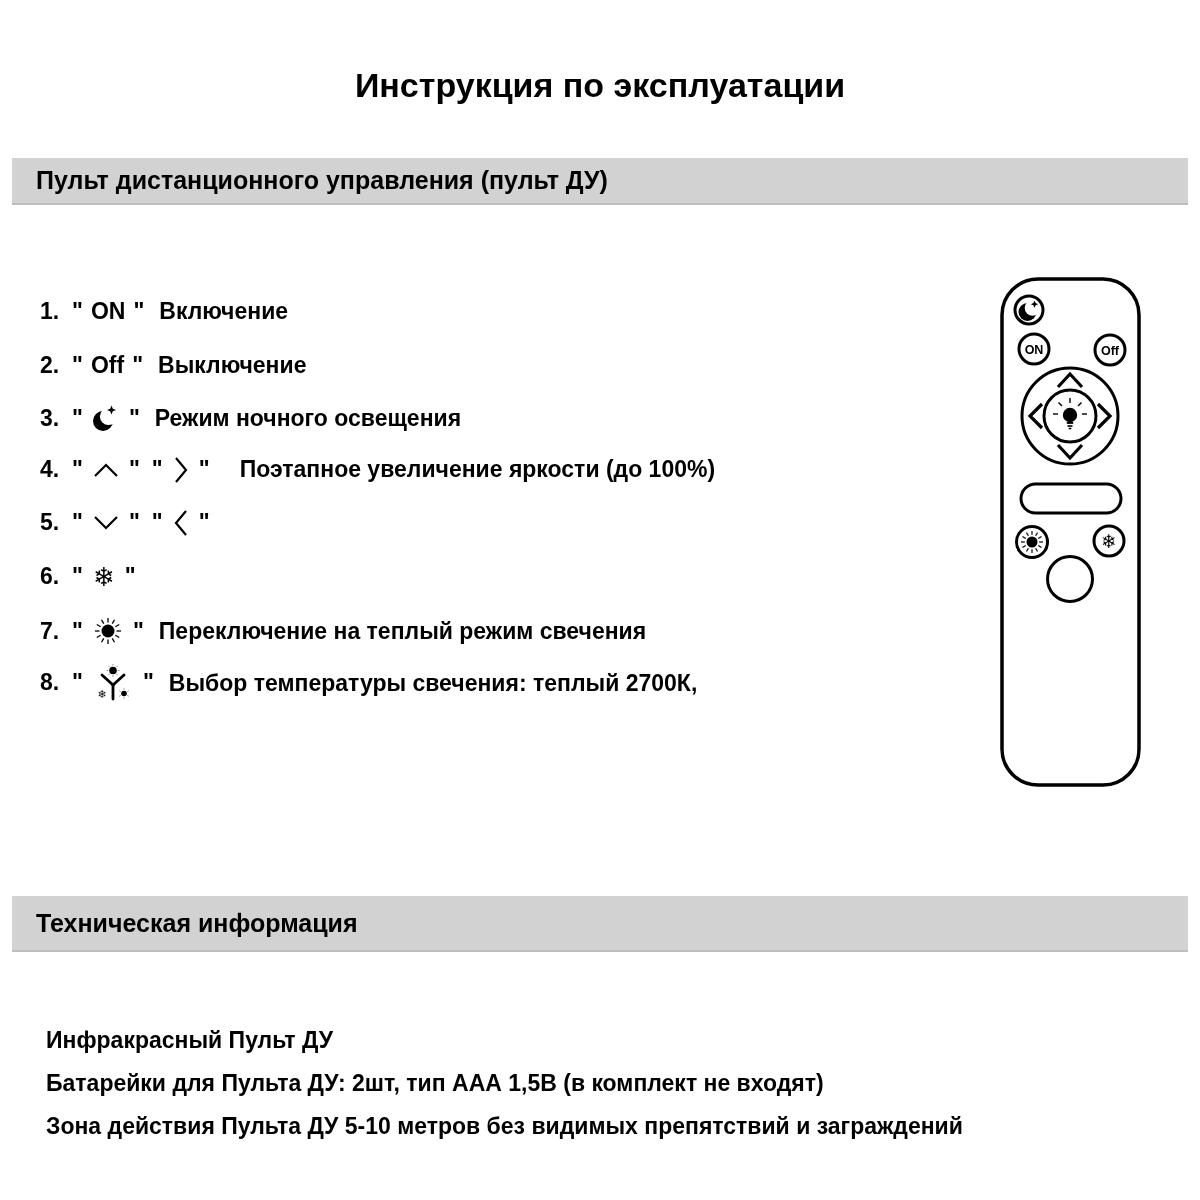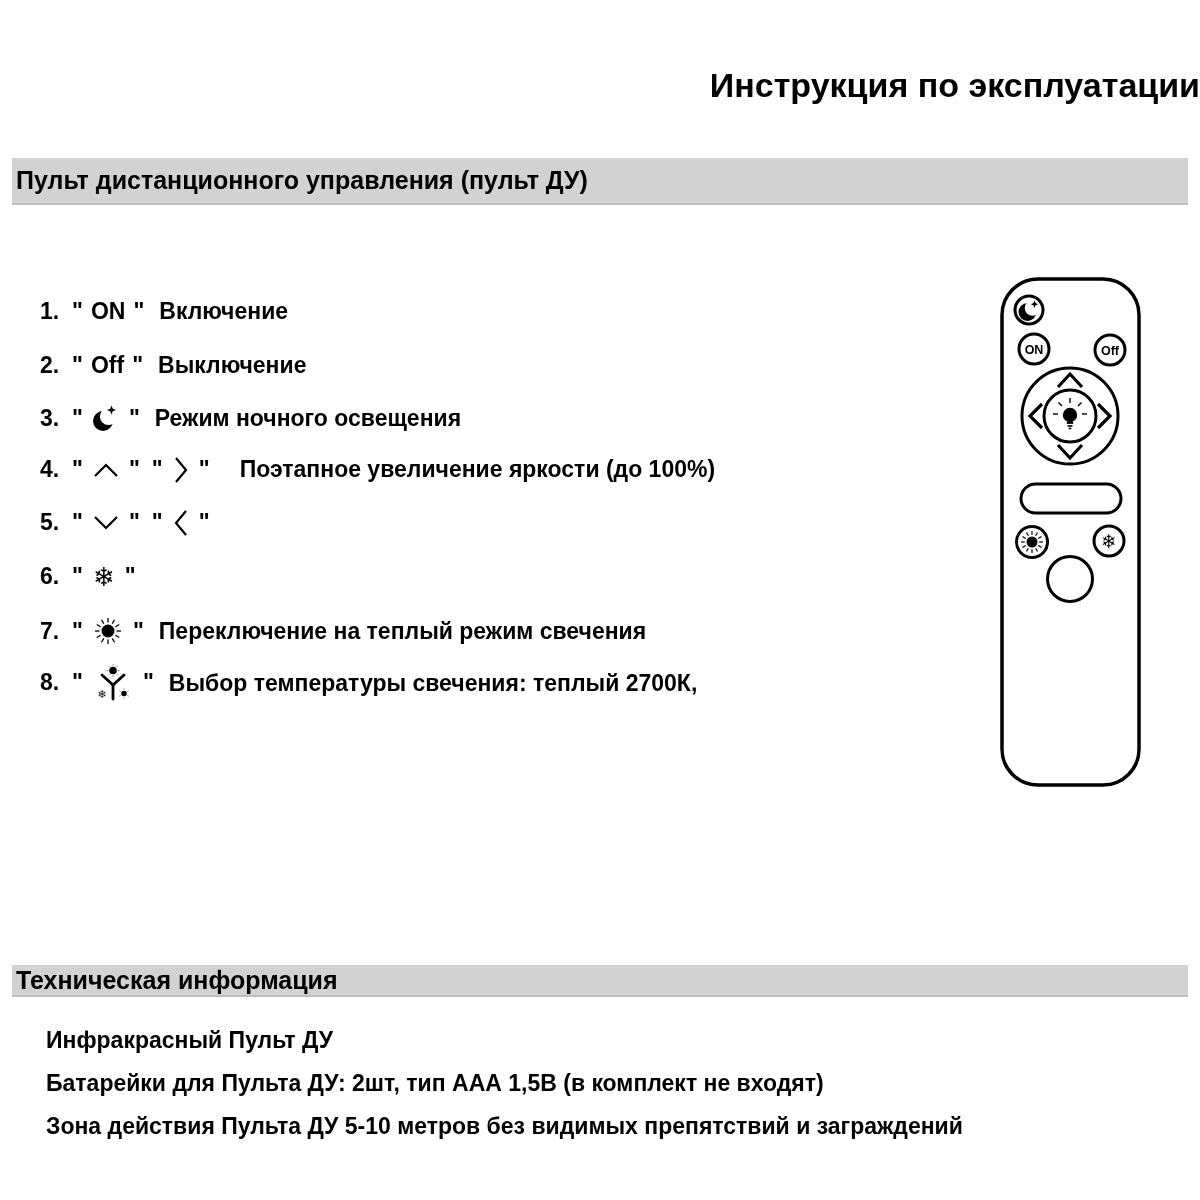--- a/index.html
+++ b/index.html
@@ -3,30 +3,30 @@
 <meta charset="utf-8">
 <style>
   html,body { margin:0; padding:0; }
   body {
     width:1200px; height:1200px; background:#ffffff; position:relative;
     font-family:"Liberation Sans", sans-serif; font-weight:bold; color:#000;
     overflow:hidden;
   }
   .page-title {
     position:absolute; top:64px; left:0; width:1200px;
-    text-align:right; font-size:34px; line-height:42px;
+    text-align:center; font-size:34px; line-height:42px;
   }
   .section-bar {
     position:absolute; left:12px; width:1176px; box-sizing:border-box;
     background:#d2d2d2; border-bottom:2px solid #bdbdbd;
-    display:flex; align-items:center; padding-left:4px;
+    display:flex; align-items:center; padding-left:24px;
     font-size:25px;
   }
   #bar-remote { top:158px; height:47px; }
-  #bar-tech   { top:965px; height:32px; }
+  #bar-tech   { top:896px; height:56px; }
   .li {
     position:absolute; left:40px; display:flex; align-items:center;
     font-size:23px; line-height:29px; white-space:nowrap;
   }
   .li .num { width:26px; flex:none; }
   .li .q { margin:0 6px; }
   .li .key { margin:0 2px; }
   .li .desc { margin-left:9px;text-align:right; }
   .li .desc-wide { margin-left:24px;text-align:right; }
   .li .sym { display:inline-flex; align-items:center; margin:0 4px; }

